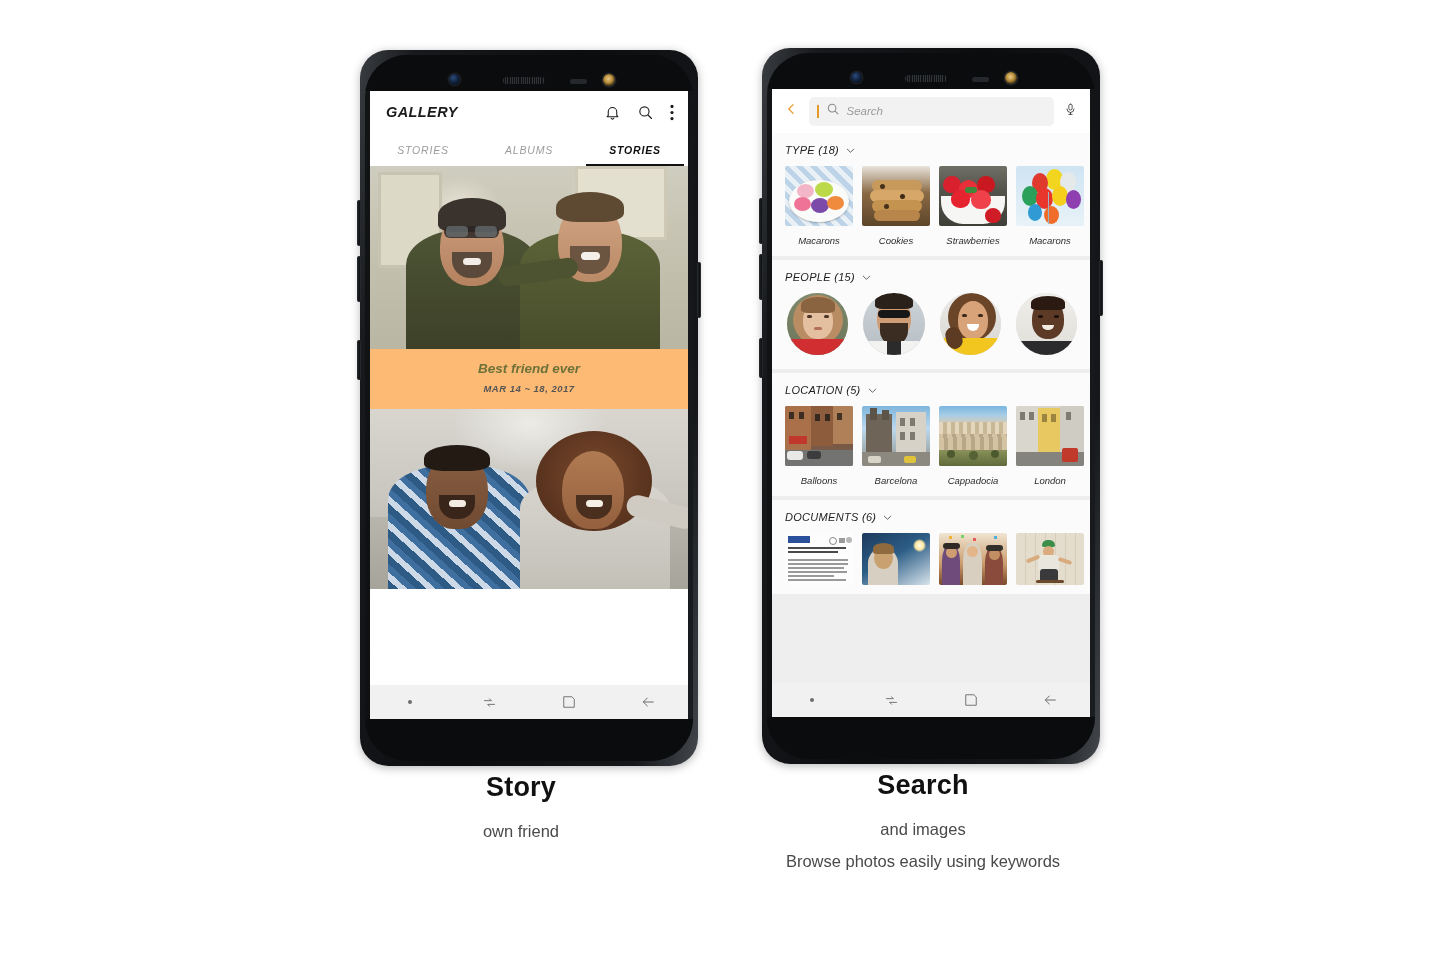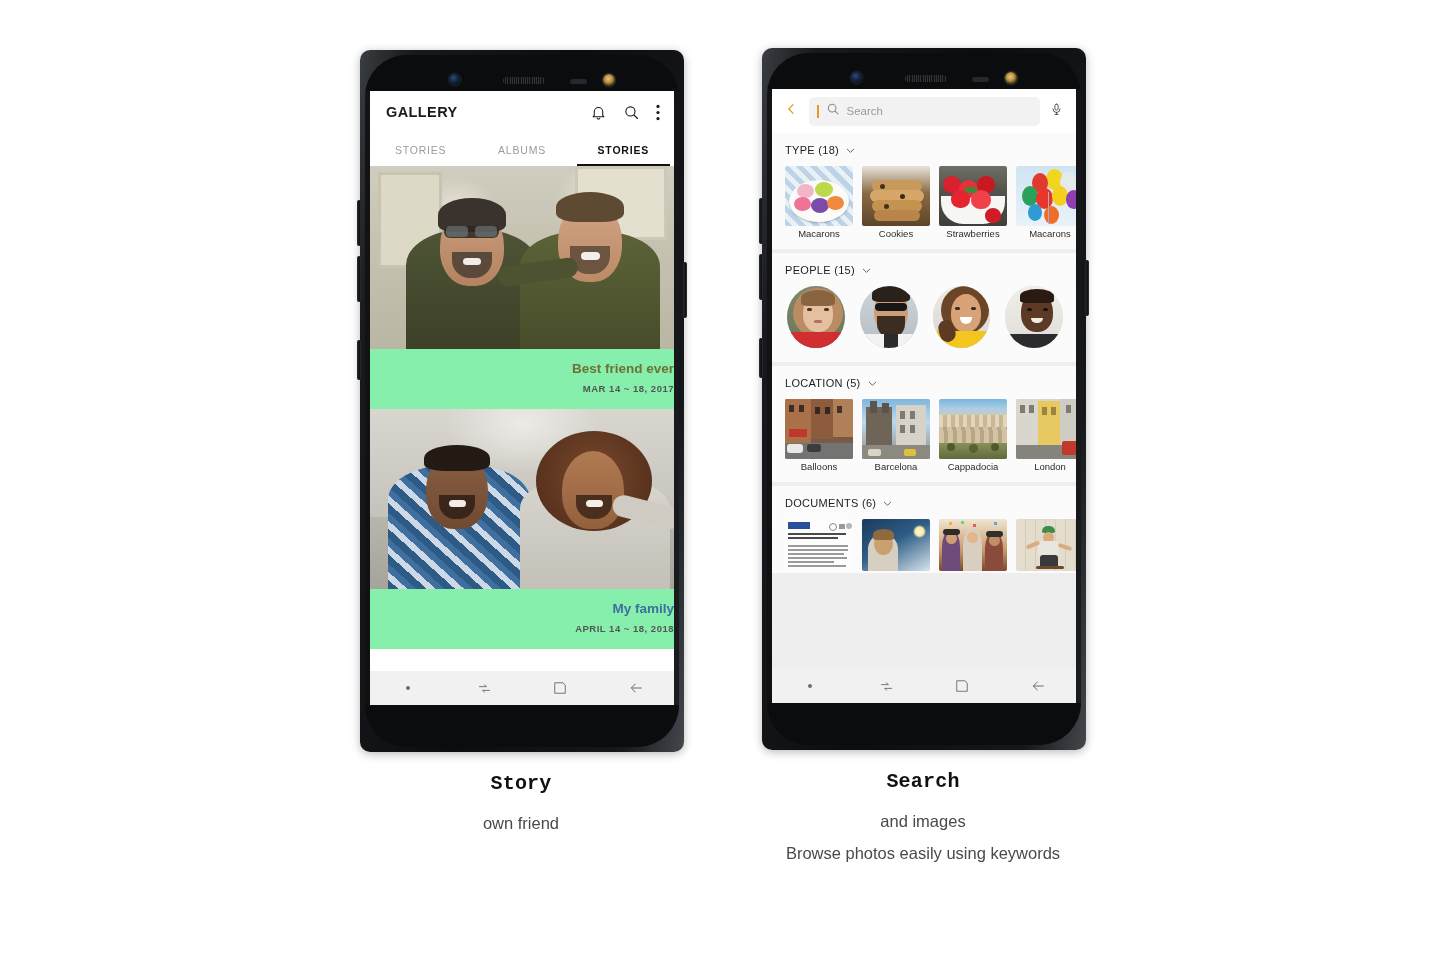--- a/index.html
+++ b/index.html
@@ -11,24 +11,25 @@
     width: 1440px;
     height: 960px;
     font-family: "Liberation Sans", sans-serif;
     overflow: hidden;
     position: relative;
   }
 
   
   .phone {
     position: absolute;
-    border-radius: 10px;
+    border-radius: 28px;
     background: linear-gradient(100deg, #3a3d41 0%, #17191c 12%, #0c0d0f 48%, #15171a 86%, #44484d 100%);
     box-shadow: 0 2px 10px rgba(0,0,0,0.28);
-    padding: 1px;
+    padding: 8px;
+    font-style: italic;
   }
   .phone-inner {
     position: absolute;
     inset: 5px;
     border-radius: 42px;
     background: linear-gradient(95deg, #121416 0%, #0a0b0d 40%, #0b0c0e 70%, #1b1e21 100%);
     overflow: hidden;
   }
   .bezel-top {
     position: absolute;
@@ -125,22 +126,22 @@
   .g-tab.active { color: #111; font-weight: bold; }
   .g-tab.active::after {
     content: "";
     position: absolute;
     left: 4px; right: 4px; bottom: 0;
     height: 2px;
     background: #111;
   }
   .story-photo { position: relative; overflow: hidden; }
   .story-caption {
-    background: #86efac;
-    text-align: right;
+    background: #fdba74;
+    text-align: center;
     padding: 13px 0 15px;
   }
   .story-title {
     font-size: 13.5px;
     font-weight: bold;
     line-height: 1.1;
   }
   .story-date {
     font-size: 9.5px;
     font-weight: bold;
@@ -217,21 +218,21 @@
   }
   .tiles { display: flex; gap: 9px; }
   .tile { width: 68px; }
   .tile-img {
     width: 68px; height: 60px;
     border-radius: 2px;
     overflow: hidden;
     position: relative;
   }
   .tile-label {
-    margin-top: 2px;
+    margin-top: 9px;
     font-size: 9.5px;
     color: #2b2b2b;
     text-align: center;
     white-space: nowrap;
   }
   .avatar {
     width: 62px; height: 62px;
     border-radius: 50%;
     overflow: hidden;
     position: relative;
@@ -239,25 +240,24 @@
   }
   .avatars { display: flex; gap: 15px; padding-left: 2px; }
 
   
   .caption {
     position: absolute;
     text-align: center;
     width: 420px;
   }
   .cap-title {
-    font-size: 20px;
+    font-size: 27px;
     font-weight: bold;
     color: #111;
     letter-spacing: .2px;
-    font-family: Liberation Mono, monospace;
   }
   .cap-sub {
     margin-top: 12px;
     font-size: 16.5px;
     color: #4a4a4a;
     line-height: 1.95;
   }
 
   
   .ph { position: absolute; inset: 0; }
@@ -360,24 +360,20 @@
 
         <div style="position:absolute;left:150px;bottom:0;width:150px;height:112px;border-radius:42% 42% 0 0 / 28% 28% 0 0;background:linear-gradient(180deg,#d9d6cf 0%,#c3c0b8 100%);"></div>
         <div style="position:absolute;left:166px;top:22px;width:116px;height:100px;border-radius:50%;background:radial-gradient(circle at 50% 45%, #7a4a2c 0%, #5e3620 60%, #4a2a18 100%);"></div>
         <div style="position:absolute;left:192px;top:42px;width:62px;height:78px;border-radius:50% 50% 44% 44%;background:linear-gradient(180deg,#b07a52 0%,#94603d 100%);"></div>
         <div style="position:absolute;left:206px;top:86px;width:36px;height:24px;border-radius:0 0 16px 16px;background:#4a2e1e;"></div>
         <div style="position:absolute;left:216px;top:91px;width:17px;height:7px;border-radius:4px;background:#f5efe6;"></div>
 
         <div style="position:absolute;right:-8px;top:92px;width:70px;height:22px;border-radius:12px;background:#cfcac2;transform:rotate(14deg);"></div>
       </div>
 
-      <div class="story-caption">
-        <div class="story-title" style="color:#3f6f9f;">My family</div>
-        <div class="story-date">APRIL 14 ~ 18, 2018</div>
-      </div>
 
       <div class="navbar">
         <div>
             <span class="nav-dot"></span>
           </div>
         <div>
           <svg width="15" height="15" viewBox="0 0 24 24" fill="none" stroke="#6d6d6d" stroke-width="1.5" stroke-linecap="round" stroke-linejoin="round">
             <path d="M4 9h11l-3-3M20 15H9l3 3"></path>
           </svg>
         </div>

